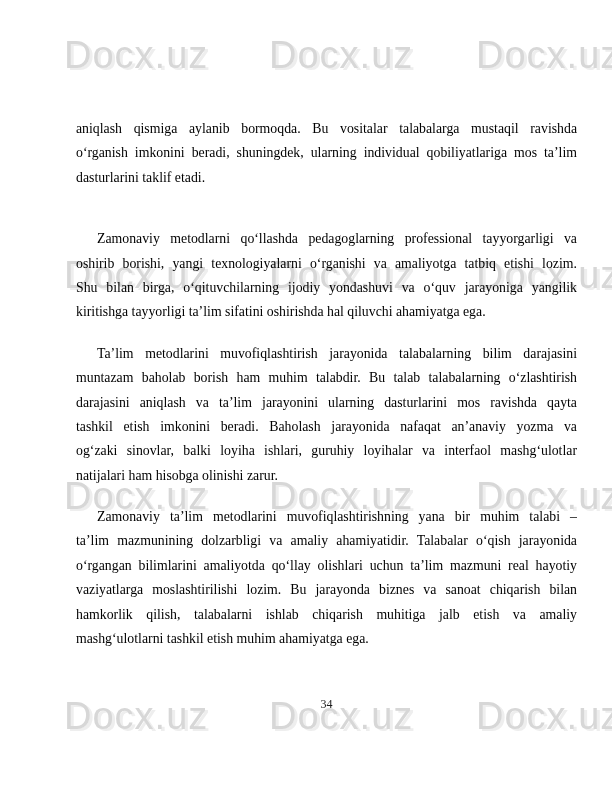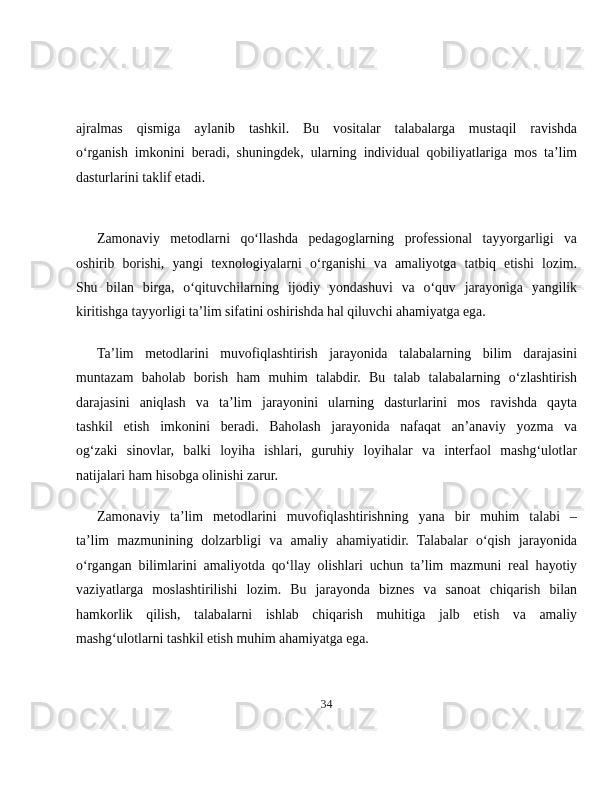--- a/index.html
+++ b/index.html
@@ -17,20 +17,21 @@
   .watermark-layer span {
     position: absolute;
     font-family: "Liberation Sans", sans-serif;
     font-size: 38px;
     line-height: 1;
     letter-spacing: 1px;
     color: #d7d7d7;
     text-shadow: 3px 2px 0 #eeeeee;
     white-space: nowrap;
     user-select: none;
+    margin-left: 36px;
   }
   
   .doc-body {
     position: absolute;
     left: 76px;
     top: 117px;
     width: 501px;
     z-index: 1;
     color: #000000;
     font-size: 13.8px;
@@ -75,21 +76,21 @@
       <span style="left: 440px; top: 256px;">Docx.uz</span>
       <span style="left: 28px; top: 477px;">Docx.uz</span>
       <span style="left: 233px; top: 477px;">Docx.uz</span>
       <span style="left: 440px; top: 477px;">Docx.uz</span>
       <span style="left: 28px; top: 697px;">Docx.uz</span>
       <span style="left: 233px; top: 697px;">Docx.uz</span>
       <span style="left: 440px; top: 697px;">Docx.uz</span>
     </div>
   <div class="doc-body">
       <div class="paragraph">
-        <div class="line">ajralmas qismiga aylanib tashkil. Bu vositalar talabalarga mustaqil ravishda</div>
+        <div class="line">aniqlash qismiga aylanib bormoqda. Bu vositalar talabalarga mustaqil ravishda</div>
         <div class="line">o‘rganish imkonini beradi, shuningdek, ularning individual qobiliyatlariga mos ta’lim</div>
         <div class="line para-last">dasturlarini taklif etadi.</div>
       </div>
       <div class="paragraph blank-para"></div>
       <div class="paragraph">
         <div class="line indent">Zamonaviy metodlarni qo‘llashda pedagoglarning professional tayyorgarligi va</div>
         <div class="line">oshirib borishi, yangi texnologiyalarni o‘rganishi va amaliyotga tatbiq etishi lozim.</div>
         <div class="line">Shu bilan birga, o‘qituvchilarning ijodiy yondashuvi va o‘quv jarayoniga yangilik</div>
         <div class="line para-last">kiritishga tayyorligi ta’lim sifatini oshirishda hal qiluvchi ahamiyatga ega.</div>
       </div>

